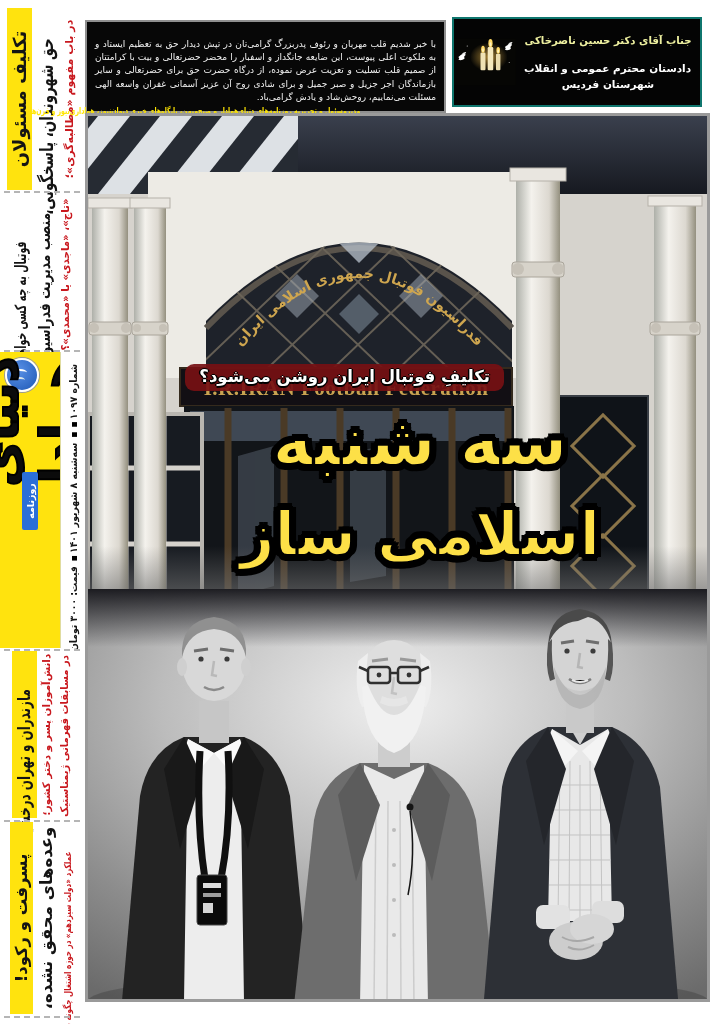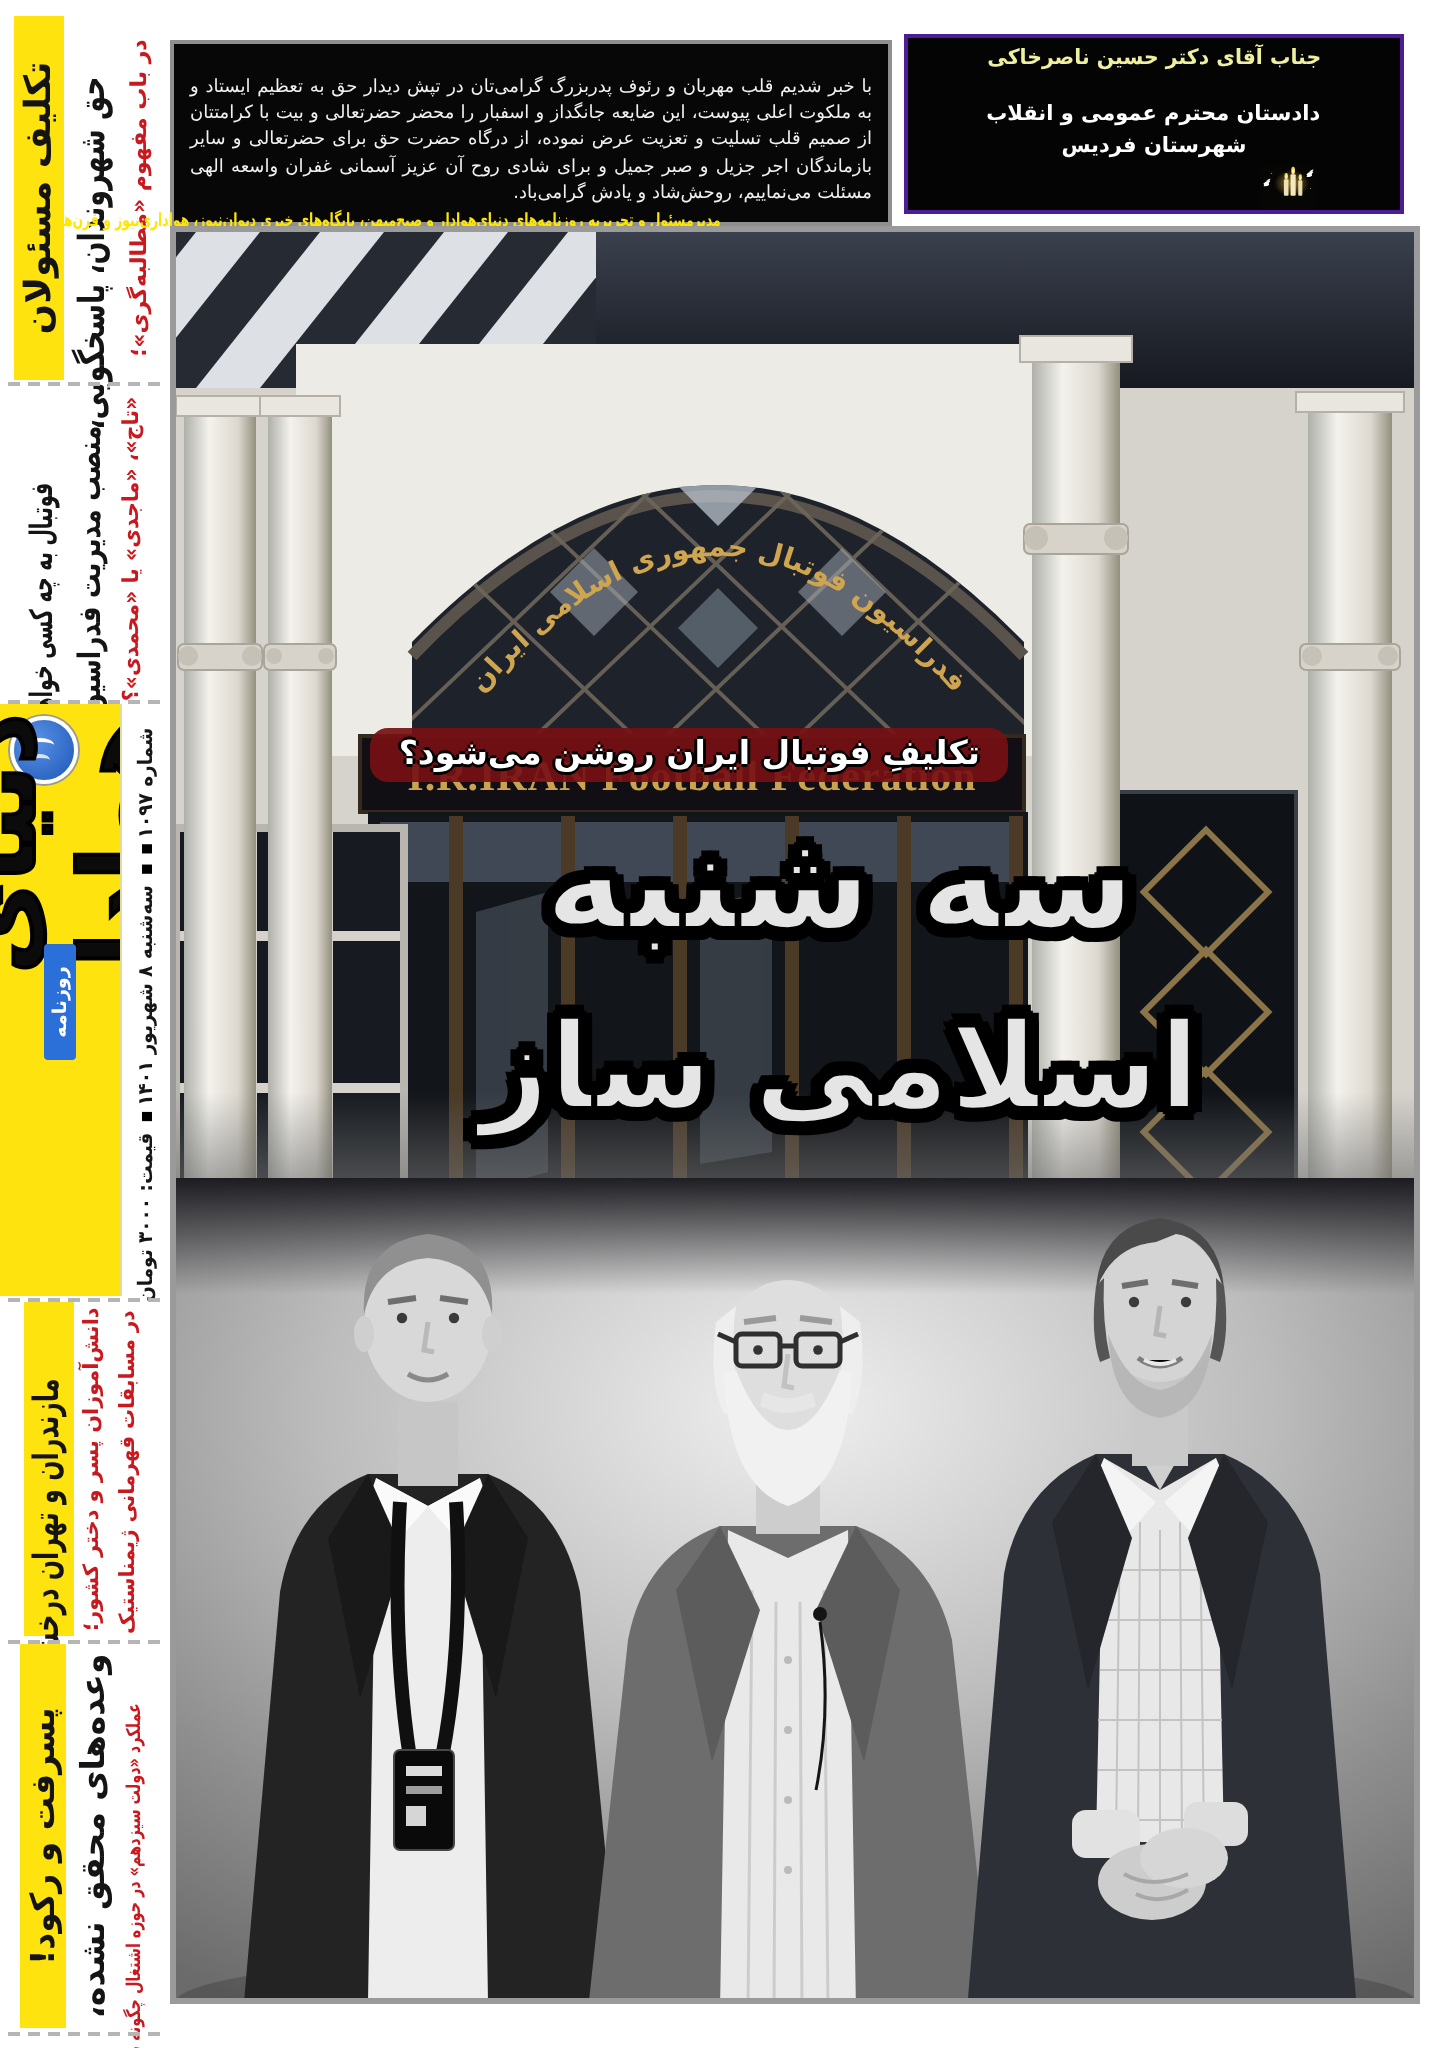--- a/index.html
+++ b/index.html
@@ -30,37 +30,37 @@
           border-radius:50%;border-top:2px solid #ffe;opacity:.8;}
   .date-strip{position:absolute;left:60px;top:0;width:25px;height:296px;background:#fff;border-left:1px solid #e0dca0;}
   .date-line{font-size:10px;font-weight:bold;color:#161616;}
   .sq{display:inline-block;width:5px;height:5px;background:#000;margin:0 3px;vertical-align:middle;}
   
   .msg-box{position:absolute;left:85px;top:20px;width:361px;height:93px;background:#070707;
            border:2px solid #8f8f8f;box-sizing:border-box;padding:16px 8px 2px;}
   .msg-body{color:#f1f1f1;font-size:9px;line-height:13.2px;text-align:justify;}
   .msg-credit{color:#ffe600;font-size:9px;font-weight:bold;margin-top:2px;text-align:center;white-space:nowrap;}
   .cond-box{position:absolute;left:452px;top:17px;width:250px;height:90px;background:#040404;
-            border:2px solid #4c1d95;box-sizing:border-box;display:flex;flex-direction:column;}
+            border:2px solid #0f766e;box-sizing:border-box;display:flex;flex-direction:row;}
   .cond-text{flex:1;display:flex;flex-direction:column;justify-content:center;padding:2px 6px;}
   .cond-l1{color:#eef0a0;font-size:10.5px;font-weight:bold;text-align:center;white-space:nowrap;margin:2px 0;}
   .cond-l2{color:#ffffff;font-size:10.5px;font-weight:bold;text-align:center;white-space:nowrap;margin:2px 0;}
   
   .frame{position:absolute;left:85px;top:113px;width:625px;height:889px;border:3px solid #9a9a9a;
          box-sizing:border-box;background:#6d6d6d;overflow:hidden;}
   .bsvg{position:absolute;left:0;top:0;}
   .msvg{position:absolute;left:0;top:473px;}
   
   .kicker-wrap{position:absolute;left:292px;top:248px;transform:translateX(-50%);z-index:5;width:248px;text-align:center;}
   .kicker-badge{display:inline-block;background:rgba(118,16,20,0.92);border-radius:9px;padding:3px 14px 5px;}
   .kicker-text{color:#fff;font-size:16.5px;font-weight:bold;white-space:nowrap;
      text-shadow:1.5px 0 0 #000,-1.5px 0 0 #000,0 1.5px 0 #000,0 -1.5px 0 #000;}
   .headline{position:absolute;left:332px;top:280px;transform:translateX(-50%);z-index:6;width:470px;text-align:center;}
   .hl-line{width:100%;text-align:center;white-space:nowrap;}
-  .hl-text{font-weight:bold;color:#e5e5e5;-webkit-text-stroke:2px #000;
+  .hl-text{font-weight:bold;color:#fde047;-webkit-text-stroke:2px #000;
      text-shadow:4px 0 0 #000,-4px 0 0 #000,0 4px 0 #000,0 -4px 0 #000,
        3px 3px 0 #000,-3px 3px 0 #000,3px -3px 0 #000,-3px -3px 0 #000,
        6px 2px 0 #000,-6px 2px 0 #000,6px -2px 0 #000,-6px -2px 0 #000,
        2px 6px 0 #000,-2px 6px 0 #000,2px -6px 0 #000,-2px -6px 0 #000;}
   .hl1 .hl-text{font-size:68px;line-height:92px;}
   .hl2 .hl-text{font-size:60px;line-height:92px;}
 </style>
 </head>
 <body>
 

